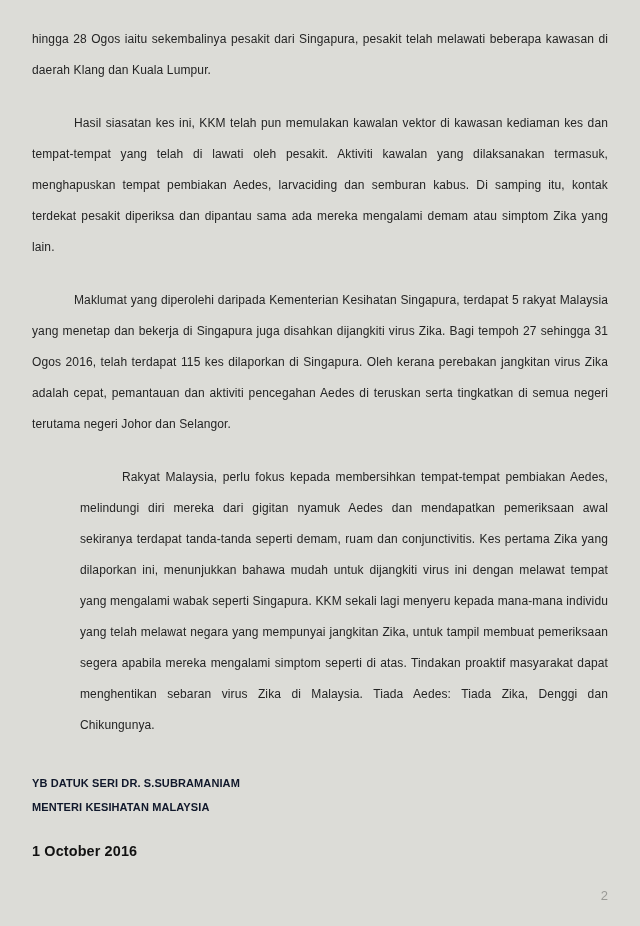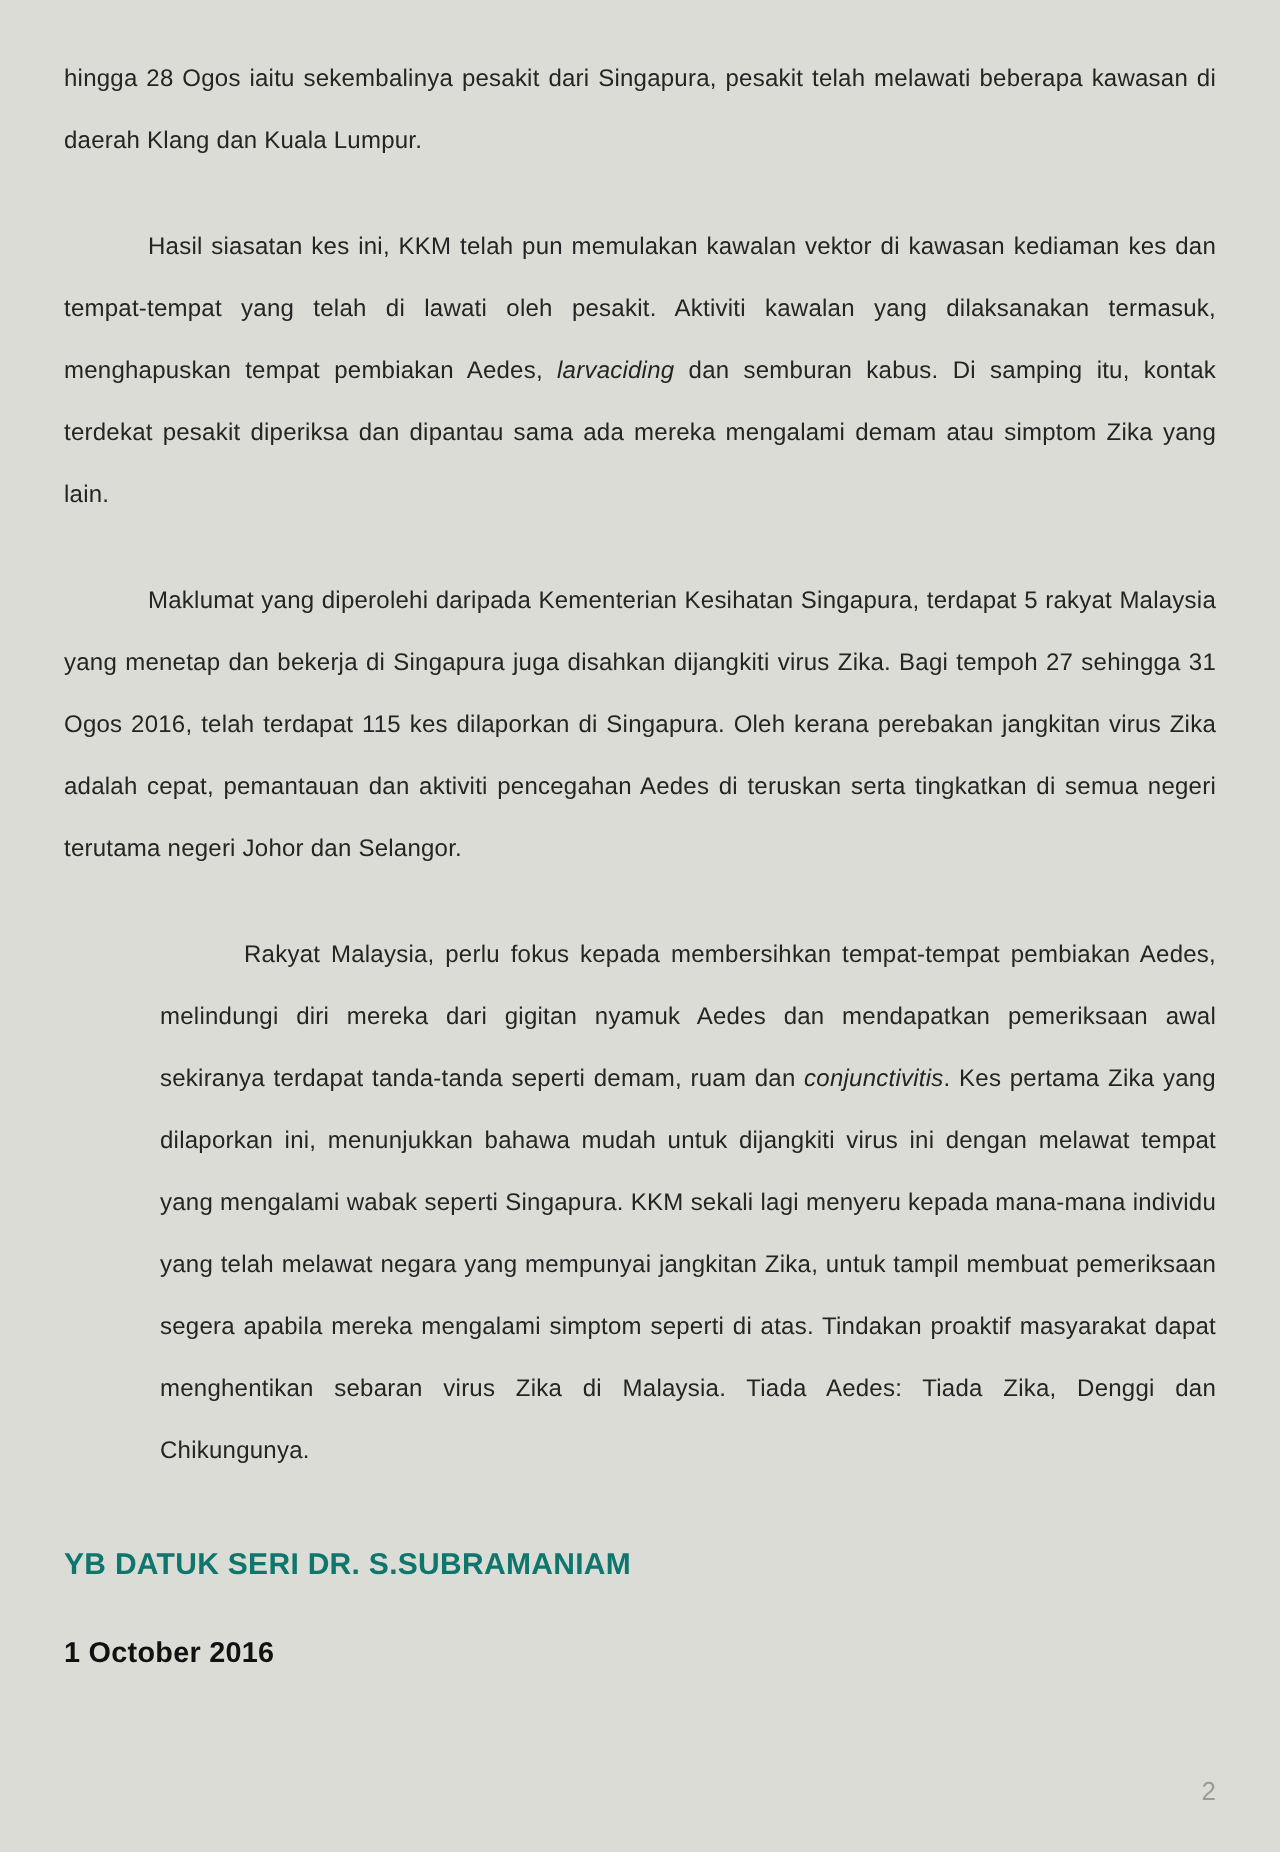--- a/index.html
+++ b/index.html
@@ -34,28 +34,27 @@
     color: #242424;
   }
   p.para.indent {
     text-indent: 42px;
   }
   p.para:last-of-type {
     margin-bottom: 0;
     margin-left: 48px;
   }
   .it {
-    font-style: italic;
   }
   .signature {
     margin-top: 30px;
-    font-size: 15px;
+    font-size: 11px;
     line-height: 24px;
     font-weight: bold;
-    color: #0f766e;
+    color: #0f172a;
     letter-spacing: 0.01em;
   }
   .signature .sig-line {
     display: block;
   }
   .date-line {
     margin-top: 20px;
     font-size: 14.4px;
     line-height: 24px;
     font-weight: bold;
@@ -88,20 +87,21 @@
     <p class="para indent">
       <span>Maklumat yang diperolehi daripada Kementerian Kesihatan Singapura, terdapat 5 rakyat Malaysia yang menetap dan bekerja di Singapura juga disahkan dijangkiti virus Zika. Bagi tempoh 27 sehingga 31 Ogos 2016, telah terdapat 115 kes dilaporkan di Singapura. Oleh kerana perebakan jangkitan virus Zika adalah cepat, pemantauan dan aktiviti pencegahan Aedes di teruskan serta tingkatkan  di semua negeri terutama negeri Johor dan Selangor.</span>
     </p>
 
     <p class="para indent">
       <span>Rakyat Malaysia, perlu fokus kepada membersihkan tempat-tempat pembiakan Aedes, melindungi diri mereka dari gigitan nyamuk Aedes dan mendapatkan pemeriksaan awal sekiranya terdapat tanda-tanda seperti demam, ruam dan </span><span class="it">conjunctivitis</span><span>. Kes pertama Zika yang dilaporkan ini, menunjukkan bahawa mudah untuk dijangkiti virus ini dengan melawat tempat yang mengalami wabak seperti Singapura. KKM sekali lagi menyeru kepada mana-mana individu yang telah melawat negara yang mempunyai jangkitan Zika, untuk tampil membuat pemeriksaan segera apabila mereka mengalami simptom seperti di atas. Tindakan proaktif masyarakat dapat menghentikan sebaran virus Zika di Malaysia. Tiada Aedes: Tiada Zika, Denggi dan Chikungunya.</span>
     </p>
 
     <div class="signature">
       <span class="sig-line">YB DATUK SERI DR. S.SUBRAMANIAM</span>
+      <span class="sig-line">MENTERI KESIHATAN MALAYSIA</span>
     </div>
 
     <div class="date-line">1 October 2016</div>
 
   </div>
 
   <div class="page-number">2</div>
 </div>
 
 </body></html>

